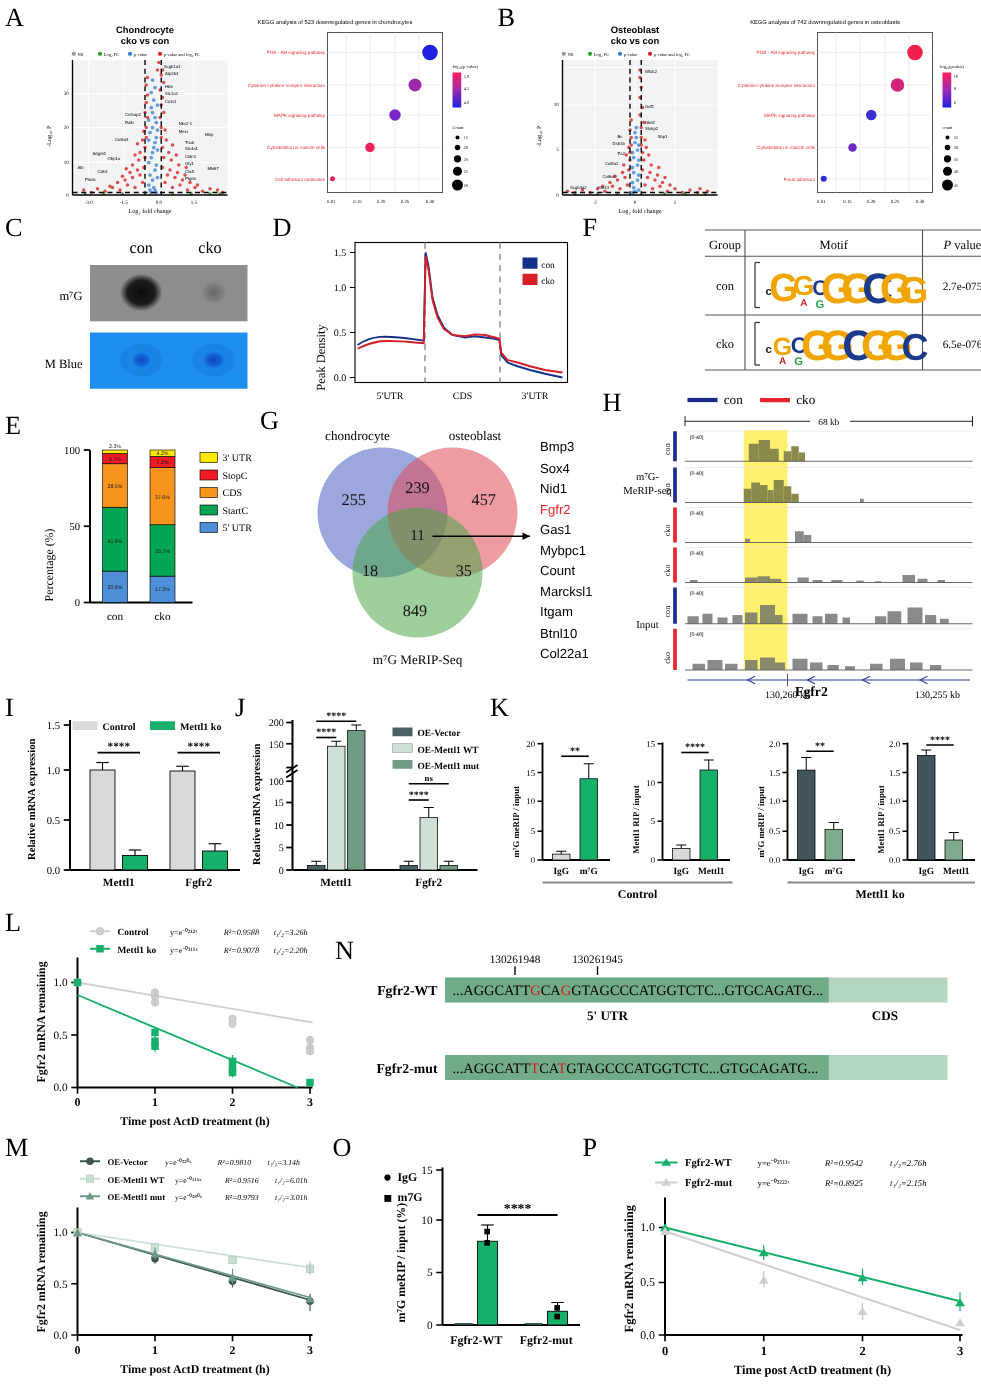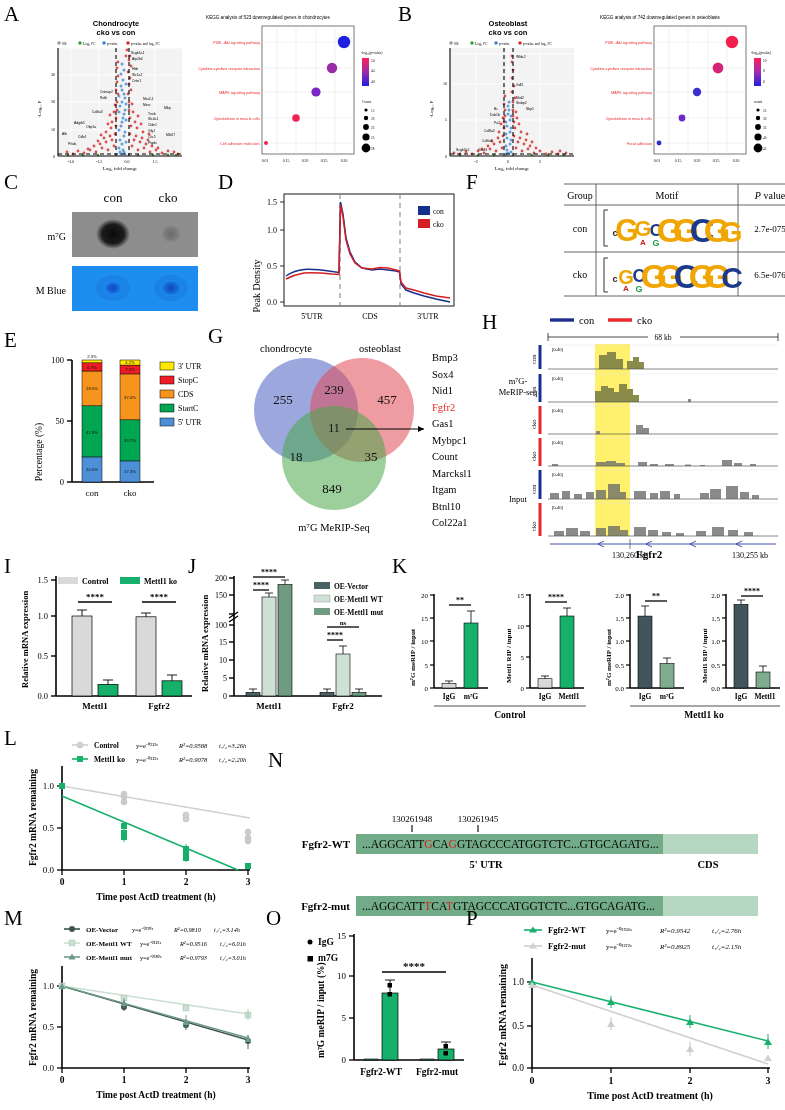--- a/index.html
+++ b/index.html
@@ -719,21 +719,21 @@
       <text x="143" y="123">35</text>
       <text x="104" y="155">849</text>
     </g>
     <text x="106" y="193" text-anchor="middle" font-size="10.5" font-family="Liberation Serif, serif">m⁷G MeRIP-Seq</text>
     <g>
       <line x1="118" y1="91" x2="196" y2="91" stroke="#000" stroke-width="1.1"></line>
       <polygon points="196,91 190,88 190,94" fill="#000"></polygon>
     </g>
   </svg>
 </div>
-<div class="panel" style="left:432px;top:350px;width:70px;height:186px;font-family:Liberation Serif, serif;font-size:10.5px;line-height:16.5px;">
+<div class="panel" style="left:432px;top:350px;width:70px;height:186px;font-family:Liberation Sans, sans-serif;font-size:10.5px;line-height:16.5px;">
   <div>Bmp3</div>
   <div>Sox4</div>
   <div>Nid1</div>
   <div class="redtxt">Fgfr2</div>
   <div>Gas1</div>
   <div>Mybpc1</div>
   <div>Count</div>
   <div>Marcksl1</div>
   <div>Itgam</div>
   <div>Btnl10</div>
@@ -1241,21 +1241,21 @@
       <text x="234" y="151">3</text>
     </g>
     <text x="142" y="166" text-anchor="middle" font-size="9.5" font-weight="bold" font-family="Liberation Serif, serif">Time post ActD treatment (h)</text>
     <text transform="translate(22,132) rotate(-90)" text-anchor="start" font-size="9.5" font-weight="bold" font-family="Liberation Serif, serif">Fgfr2 mRNA remaining</text>
   </svg>
 </div>
 
 <div class="panel" style="left:268px;top:750px;">
   <span class="plabel">N</span>
 </div>
-<div class="panel" style="left:290px;top:800px;width:492px;height:145px;">
+<div class="panel" style="left:290px;top:748px;width:492px;height:145px;">
   <svg width="492" height="145" viewBox="0 0 492 145">
     <text x="122" y="22" text-anchor="middle" font-size="9" font-family="Liberation Serif, serif">130261948</text>
     <text x="188" y="22" text-anchor="middle" font-size="9" font-family="Liberation Serif, serif">130261945</text>
     <line x1="122" y1="25" x2="122" y2="32" stroke="#000" stroke-width="1.1"></line>
     <line x1="188" y1="25" x2="188" y2="32" stroke="#000" stroke-width="1.1"></line>
     <text x="60" y="48" text-anchor="end" font-size="11" font-weight="bold" font-family="Liberation Serif, serif">Fgfr2-WT</text>
     <rect x="66" y="34" width="402" height="20" fill="#b5d6c1"></rect>
     <rect x="66" y="34" width="307" height="20" fill="#72ab87"></rect>
     <text x="72" y="48" font-size="11.5" font-family="Liberation Serif, serif"><tspan>...AGGCATT</tspan><tspan fill="#d01f1f">G</tspan><tspan>CA</tspan><tspan fill="#d01f1f">G</tspan><tspan>GTAGCCCATGGTCTC...GTGCAGA</tspan><tspan>TG...</tspan></text>
     <text x="196" y="68" text-anchor="middle" font-size="10.5" font-weight="bold" font-family="Liberation Serif, serif">5' UTR</text>

